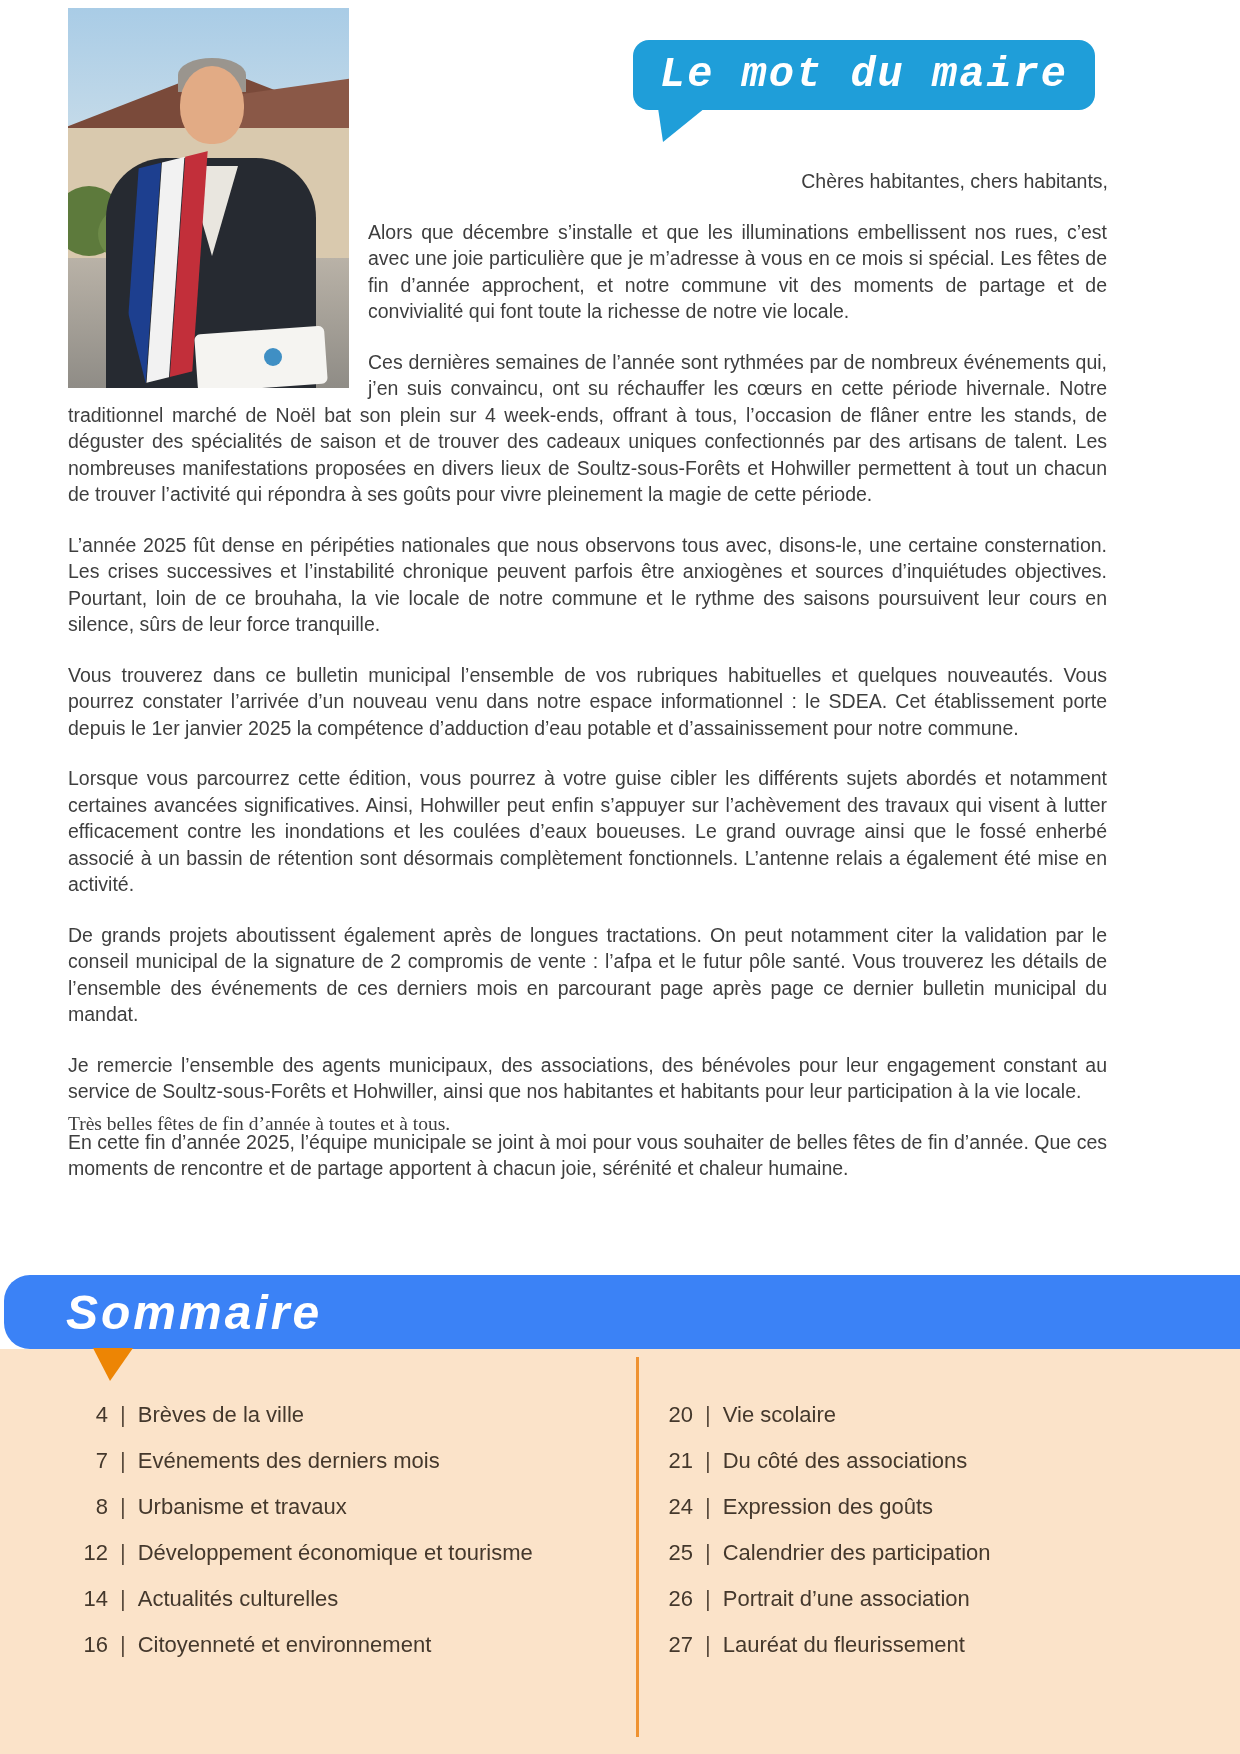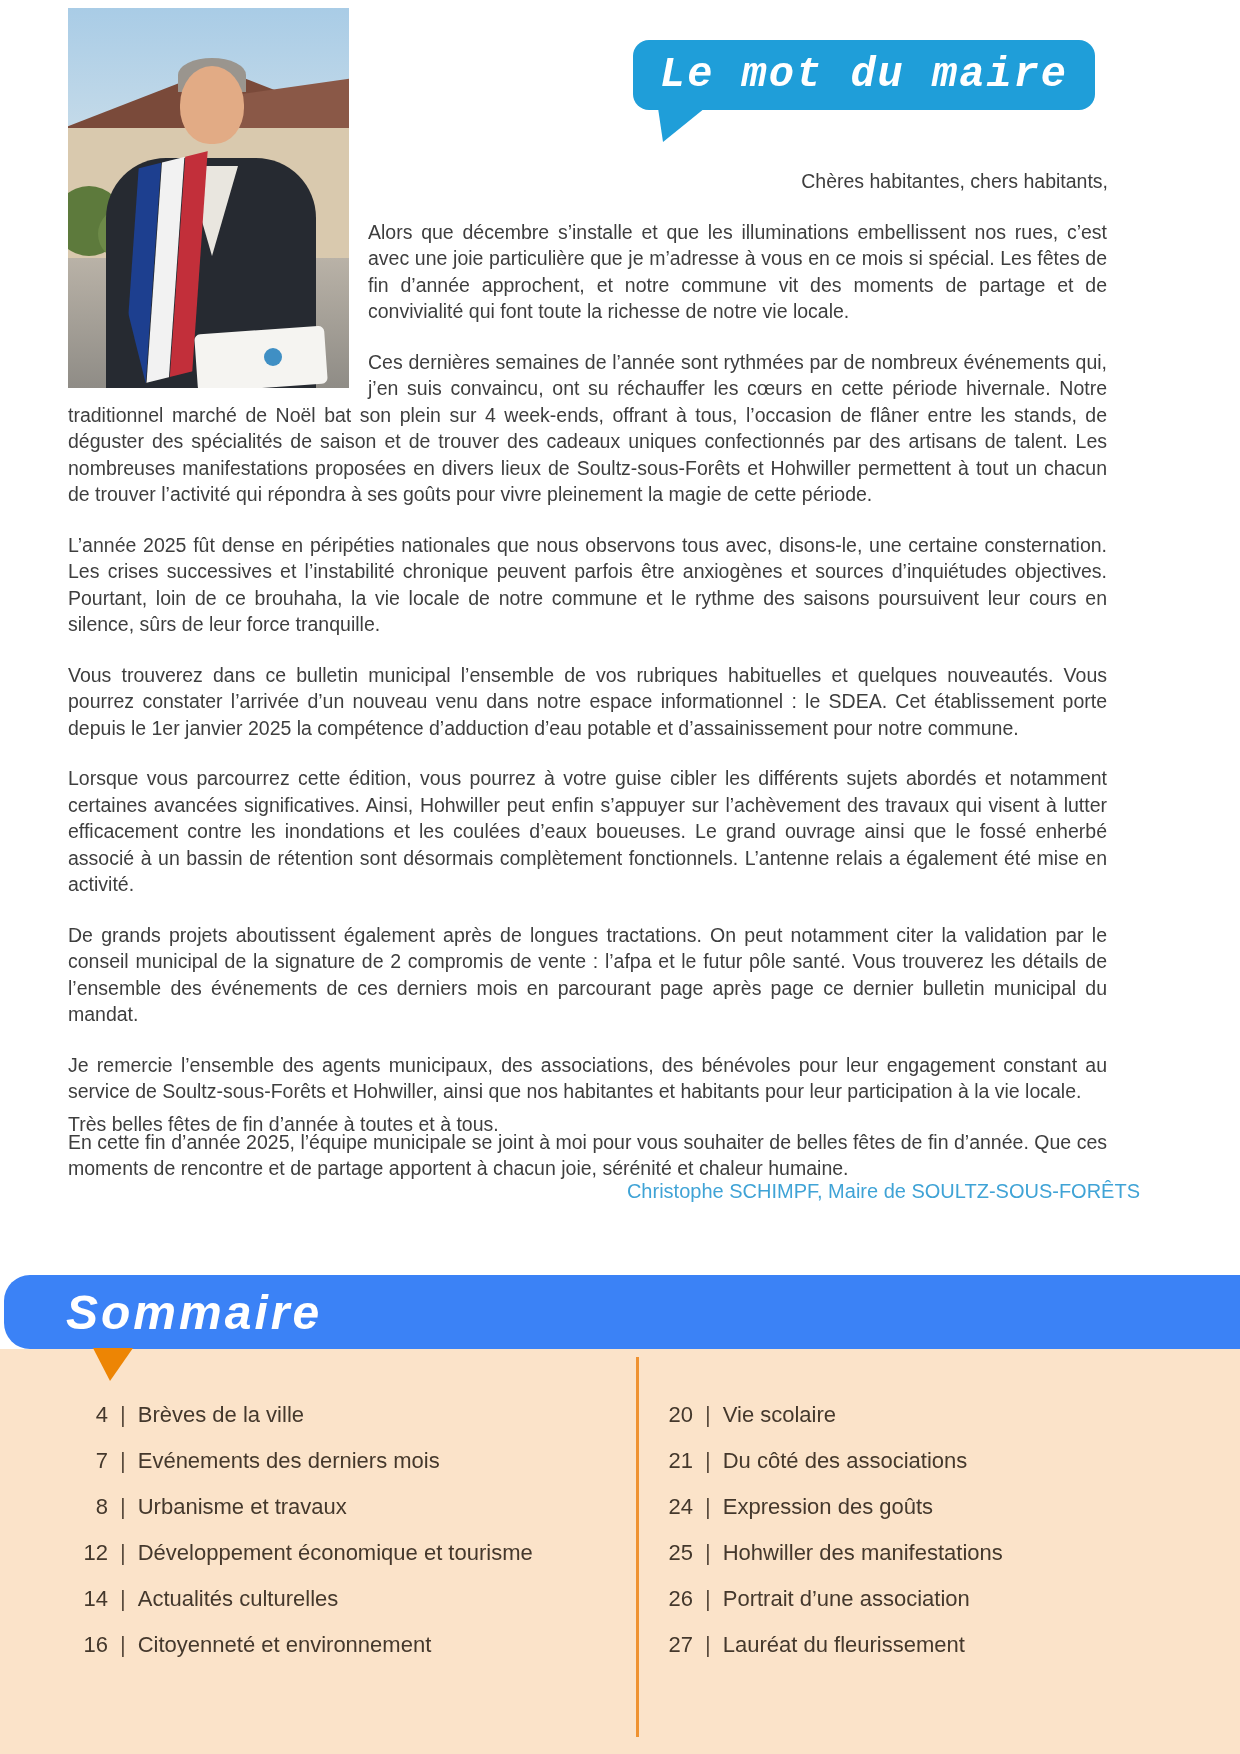--- a/index.html
+++ b/index.html
@@ -32,21 +32,21 @@
     display:flex;align-items:center;justify-content:center;font-family:Liberation Mono, monospace;}
   .blue-banner .script{color:#ffffff;font-size:42px;font-weight:700;font-style:italic;letter-spacing:2px;}
   .blue-tail{position:absolute;left:658px;top:108px;width:0;height:0;
     border-top:34px solid #1f9ed9;border-right:42px solid transparent;border-left:5px solid transparent;}
 
   
   .letter{position:absolute;left:68px;top:156px;width:1040px;color:#3e3e3e;font-size:19.5px;line-height:26.5px;text-align:justify;}
   .letter .spacer{float:left;width:300px;height:232px;}
   .letter .greeting{text-align:right;margin:12px 0 24px 0;}
   .letter p{margin:0 1px 24px 0;}
-  .closing{position:absolute;left:68px;top:1113px;width:1040px;color:#3e3e3e;font-size:19.5px;}
+  .closing{position:absolute;left:68px;top:1113px;width:1040px;color:#3e3e3e;font-size:19.5px;font-family:Liberation Serif, serif;}
   .signature{position:absolute;left:68px;top:1180px;width:1072px;text-align:right;color:#3fa3d6;font-size:20px;}
 
   
   .peach-panel{position:absolute;left:0;top:1349px;width:1240px;height:405px;background:#fbe3c9;}
   .sommaire-banner{position:absolute;left:4px;top:1275px;width:1240px;height:74px;background:#3b82f6;border-radius:26px 0 0 26px;
     display:flex;align-items:center;}
   .sommaire-banner .script{color:#ffffff;font-size:48px;font-weight:700;font-style:italic;letter-spacing:3px;margin-left:62px;}
   .sommaire-tail{position:absolute;left:93px;top:1348px;width:0;height:0;
     border-top:33px solid #ed8504;border-left:17px solid transparent;border-right:23px solid transparent;}
   .toc-divider{position:absolute;left:636px;top:1357px;width:3px;height:380px;background:#ef9230;}
@@ -96,21 +96,20 @@
     <p>Alors que décembre s’installe et que les illuminations embellissent nos rues, c’est avec une joie particulière que je m’adresse à vous en ce mois si spécial. Les fêtes de fin d’année approchent, et notre commune vit des moments de partage et de convivialité qui font toute la richesse de notre vie locale.</p>
     <p>Ces dernières semaines de l’année sont rythmées par de nombreux événements qui, j’en suis convaincu, ont su réchauffer les cœurs en cette période hivernale. Notre traditionnel marché de Noël bat son plein sur 4 week-ends, offrant à tous, l’occasion de flâner entre les stands, de déguster des spécialités de saison et de trouver des cadeaux uniques confectionnés par des artisans de talent. Les nombreuses manifestations proposées en divers lieux de Soultz-sous-Forêts et Hohwiller permettent à tout un chacun de trouver l’activité qui répondra à ses goûts pour vivre pleinement la magie de cette période.</p>
     <p>L’année 2025 fût dense en péripéties nationales que nous observons tous avec, disons-le, une certaine consternation. Les crises successives et l’instabilité chronique peuvent parfois être anxiogènes et sources d’inquiétudes objectives. Pourtant, loin de ce brouhaha, la vie locale de notre commune et le rythme des saisons poursuivent leur cours en silence, sûrs de leur force tranquille.</p>
     <p>Vous trouverez dans ce bulletin municipal l’ensemble de vos rubriques habituelles et quelques nouveautés. Vous pourrez constater l’arrivée d’un nouveau venu dans notre espace informationnel : le SDEA. Cet établissement porte depuis le 1er janvier 2025 la compétence d’adduction d’eau potable et d’assainissement pour notre commune.</p>
     <p>Lorsque vous parcourrez cette édition, vous pourrez à votre guise cibler les différents sujets abordés et notamment certaines avancées significatives. Ainsi, Hohwiller peut enfin s’appuyer sur l’achèvement des travaux qui visent à lutter efficacement contre les inondations et les coulées d’eaux boueuses. Le grand ouvrage ainsi que le fossé enherbé associé à un bassin de rétention sont désormais complètement fonctionnels. L’antenne relais a également été mise en activité.</p>
     <p>De grands projets aboutissent également après de longues tractations. On peut notamment citer la validation par le conseil municipal de la signature de 2 compromis de vente : l’afpa et le futur pôle santé. Vous trouverez les détails de l’ensemble des événements de ces derniers mois en parcourant page après page ce dernier bulletin municipal du mandat.</p>
     <p>Je remercie l’ensemble des agents municipaux, des associations, des bénévoles pour leur engagement constant au service de Soultz-sous-Forêts et Hohwiller, ainsi que nos habitantes et habitants pour leur participation à la vie locale.</p>
     <p>En cette fin d’année 2025, l’équipe municipale se joint à moi pour vous souhaiter de belles fêtes de fin d’année. Que ces moments de rencontre et de partage apportent à chacun joie, sérénité et chaleur humaine.</p>
   </div>
   <div class="closing">Très belles fêtes de fin d’année à toutes et à tous.</div>
-  <div class="signature">Christophe SCHIMPF, Maire de SOULTZ-SOUS-FORÊTS</div>
 
   <div class="peach-panel"></div>
   <div class="sommaire-banner">
     <span class="script">Sommaire</span>
   </div>
   <div class="sommaire-tail"></div>
   <div class="toc-divider"></div>
 
   <div class="toc-col left">
     <div class="toc-row">
@@ -157,21 +156,21 @@
       <span class="lbl">Du côté des associations</span>
     </div>
     <div class="toc-row">
       <span class="num">24</span>
       <span class="sep">|</span>
       <span class="lbl">Expression des goûts</span>
     </div>
     <div class="toc-row">
       <span class="num">25</span>
       <span class="sep">|</span>
-      <span class="lbl">Hohwiller des manifestations</span>
+      <span class="lbl">Calendrier des participation</span>
     </div>
     <div class="toc-row">
       <span class="num">26</span>
       <span class="sep">|</span>
       <span class="lbl">Portrait d’une association</span>
     </div>
     <div class="toc-row">
       <span class="num">27</span>
       <span class="sep">|</span>
       <span class="lbl">Lauréat du fleurissement</span>

